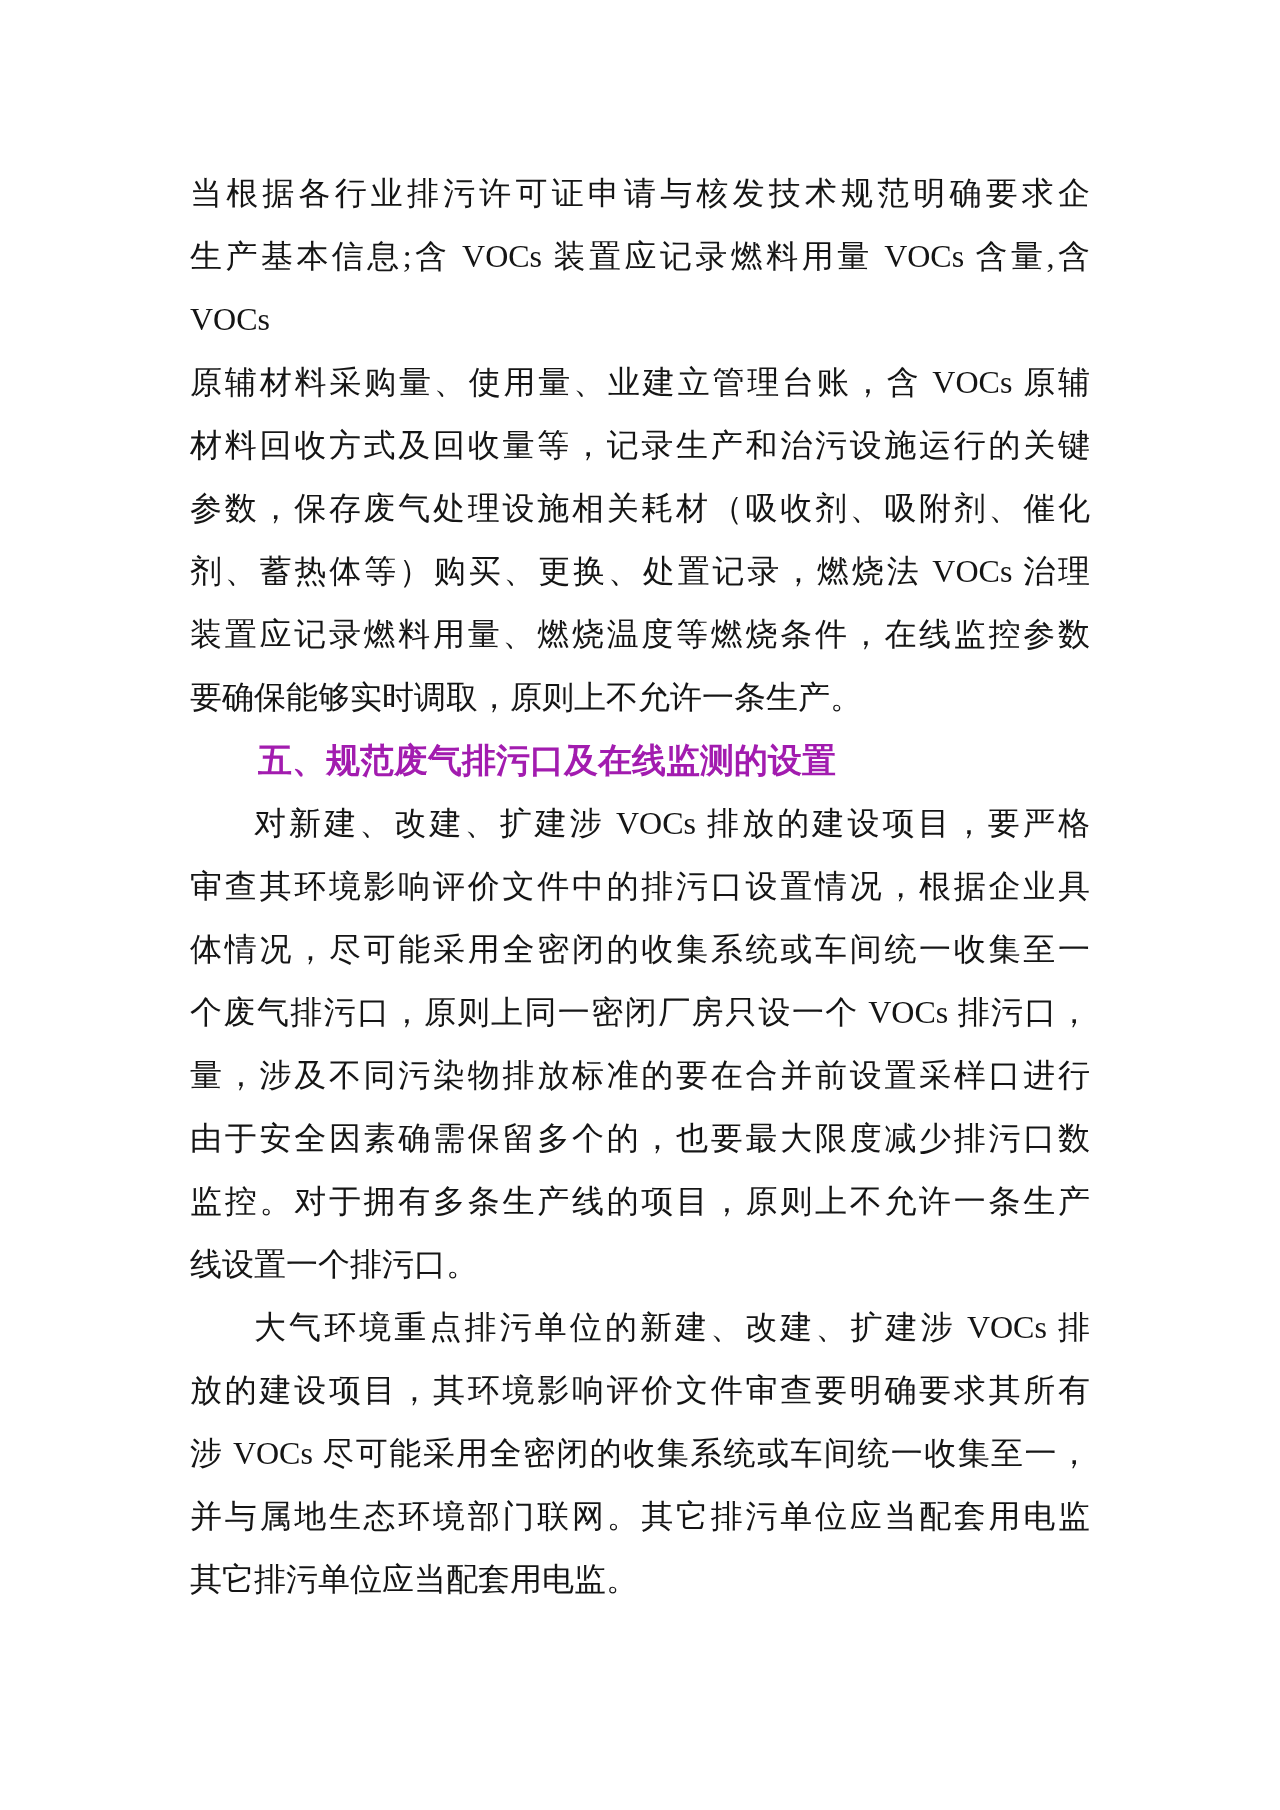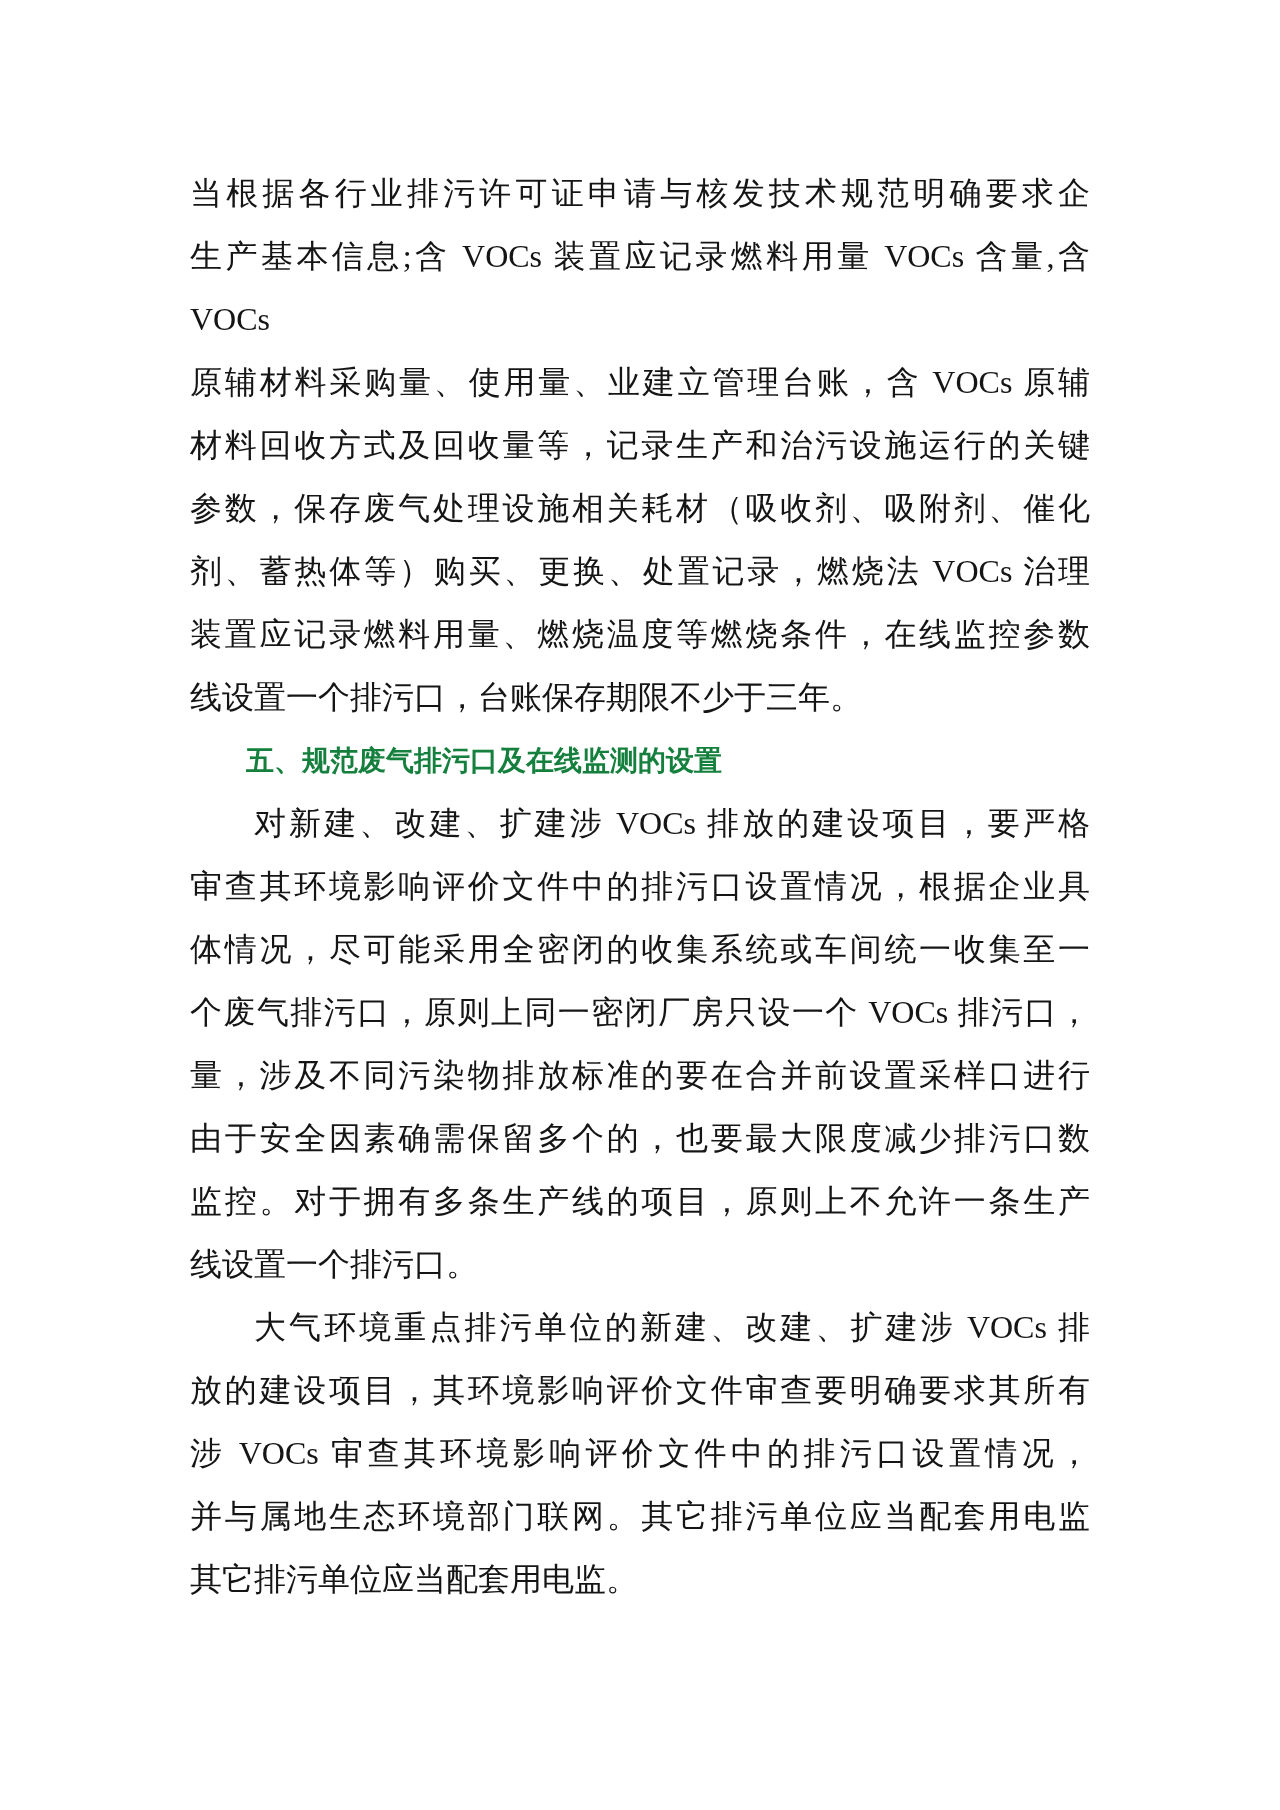--- a/index.html
+++ b/index.html
@@ -33,48 +33,48 @@
   }
   .line.end {
     text-align-last: left;
   }
   .line.ind {
     text-indent: 2em;
   }
   .line.heading {
     font-family: "Liberation Sans", "DejaVu Sans", sans-serif;
     font-weight: 700;
-    font-size: 28px;
+    font-size: 34px;
     text-align: left;
     text-align-last: left;
     text-indent: 2em;
-    color: #15803d;
+    color: #a21caf;
   }
 </style>
 </head>
 <body>
 
 <div class="page">
   <div class="textblock">
     <div class="line">当根据各行业排污许可证申请与核发技术规范明确要求企</div>
     <div class="line">生产基本信息;含 VOCs 装置应记录燃料用量 VOCs 含量,含 VOCs</div>
     <div class="line">原辅材料采购量、使用量、业建立管理台账，含 VOCs 原辅</div>
     <div class="line">材料回收方式及回收量等，记录生产和治污设施运行的关键</div>
     <div class="line">参数，保存废气处理设施相关耗材（吸收剂、吸附剂、催化</div>
     <div class="line">剂、蓄热体等）购买、更换、处置记录，燃烧法 VOCs 治理</div>
     <div class="line">装置应记录燃料用量、燃烧温度等燃烧条件，在线监控参数</div>
-    <div class="line end">线设置一个排污口，台账保存期限不少于三年。</div>
+    <div class="line end">要确保能够实时调取，原则上不允许一条生产。</div>
     <div class="line heading">五、规范废气排污口及在线监测的设置</div>
     <div class="line ind">对新建、改建、扩建涉 VOCs 排放的建设项目，要严格</div>
     <div class="line">审查其环境影响评价文件中的排污口设置情况，根据企业具</div>
     <div class="line">体情况，尽可能采用全密闭的收集系统或车间统一收集至一</div>
     <div class="line">个废气排污口，原则上同一密闭厂房只设一个 VOCs 排污口，</div>
     <div class="line">量，涉及不同污染物排放标准的要在合并前设置采样口进行</div>
     <div class="line">由于安全因素确需保留多个的，也要最大限度减少排污口数</div>
     <div class="line">监控。对于拥有多条生产线的项目，原则上不允许一条生产</div>
     <div class="line end">线设置一个排污口。</div>
     <div class="line ind">大气环境重点排污单位的新建、改建、扩建涉 VOCs 排</div>
     <div class="line">放的建设项目，其环境影响评价文件审查要明确要求其所有</div>
-    <div class="line">涉 VOCs 审查其环境影响评价文件中的排污口设置情况，</div>
+    <div class="line">涉 VOCs 尽可能采用全密闭的收集系统或车间统一收集至一，</div>
     <div class="line">并与属地生态环境部门联网。其它排污单位应当配套用电监</div>
     <div class="line end">其它排污单位应当配套用电监。</div>
   </div>
 </div>
 
 </body></html>

